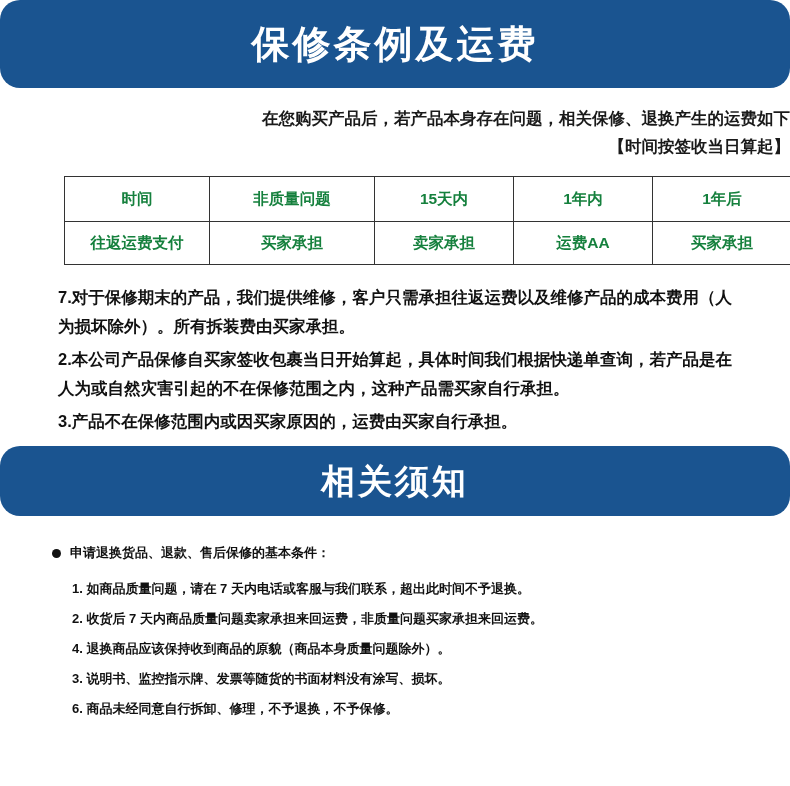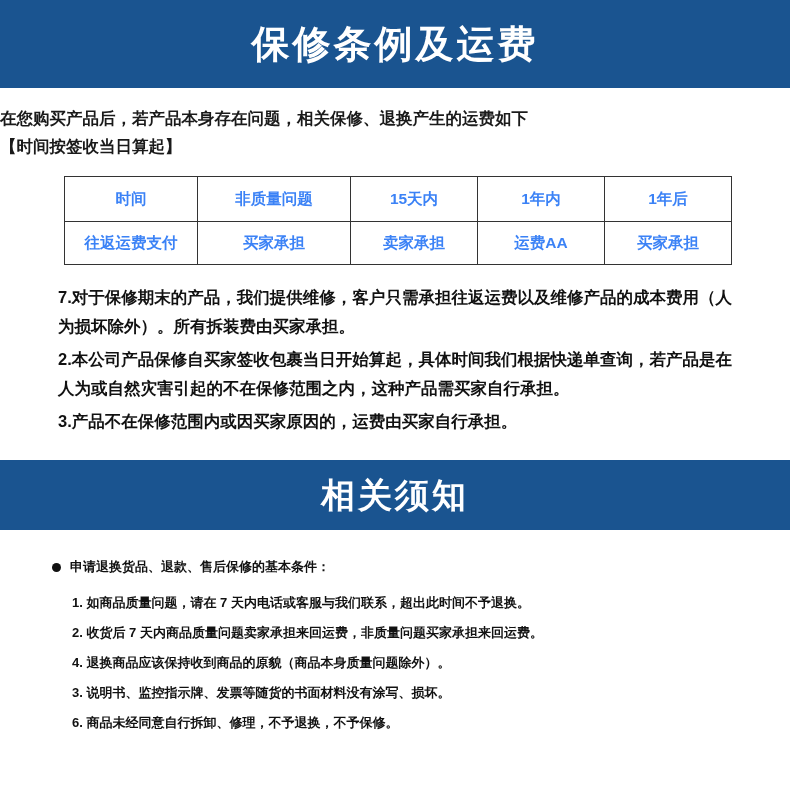--- a/index.html
+++ b/index.html
@@ -21,43 +21,44 @@
     box-sizing: border-box;
   }
 
   
   .band {
     width: 100%;
     background: #1a5490;
     color: #ffffff;
     text-align: center;
     box-sizing: border-box;
+    border-radius: 20px;
   }
   .band-1 {
     height: 88px;
     line-height: 88px;
   }
   .band-2 {
     height: 70px;
     line-height: 70px;
-    margin-top: 24px;
+    margin-top: 10px;
   }
   .band-title {
     font-size: 38px;
     font-weight: bold;
     letter-spacing: 3px;
     font-family: "Liberation Sans", "DejaVu Sans", sans-serif;
   }
   .band-2 .band-title {
     font-size: 34px;
   }
 
   
   .intro {
-    text-align: left;
+    text-align: right;
     margin-top: 16px;
   }
   .intro-line {
     font-size: 16.5px;
     line-height: 28px;
     color: #1a1a1a;
     font-weight: bold;
   }
 
   
@@ -70,22 +71,22 @@
     width: 100%;
     table-layout: fixed;
   }
   table.warranty td {
     border: 1px solid #333333;
     height: 38px;
     text-align: center;
     vertical-align: middle;
     font-size: 15.5px;
     font-weight: bold;
-    color: #3b82f6;
-    padding: 2px 0;
+    color: #15803d;
+    padding: 2px 6px;
   }
   table.warranty tr:first-child td {
     height: 40px;
   }
   .col-a { width: 132px; }
   .col-b { width: 152px; }
   .col-c { width: 126px; border-radius: 17px; }
   .col-d { width: 126px; }
   .col-e { width: 126px; }
 

